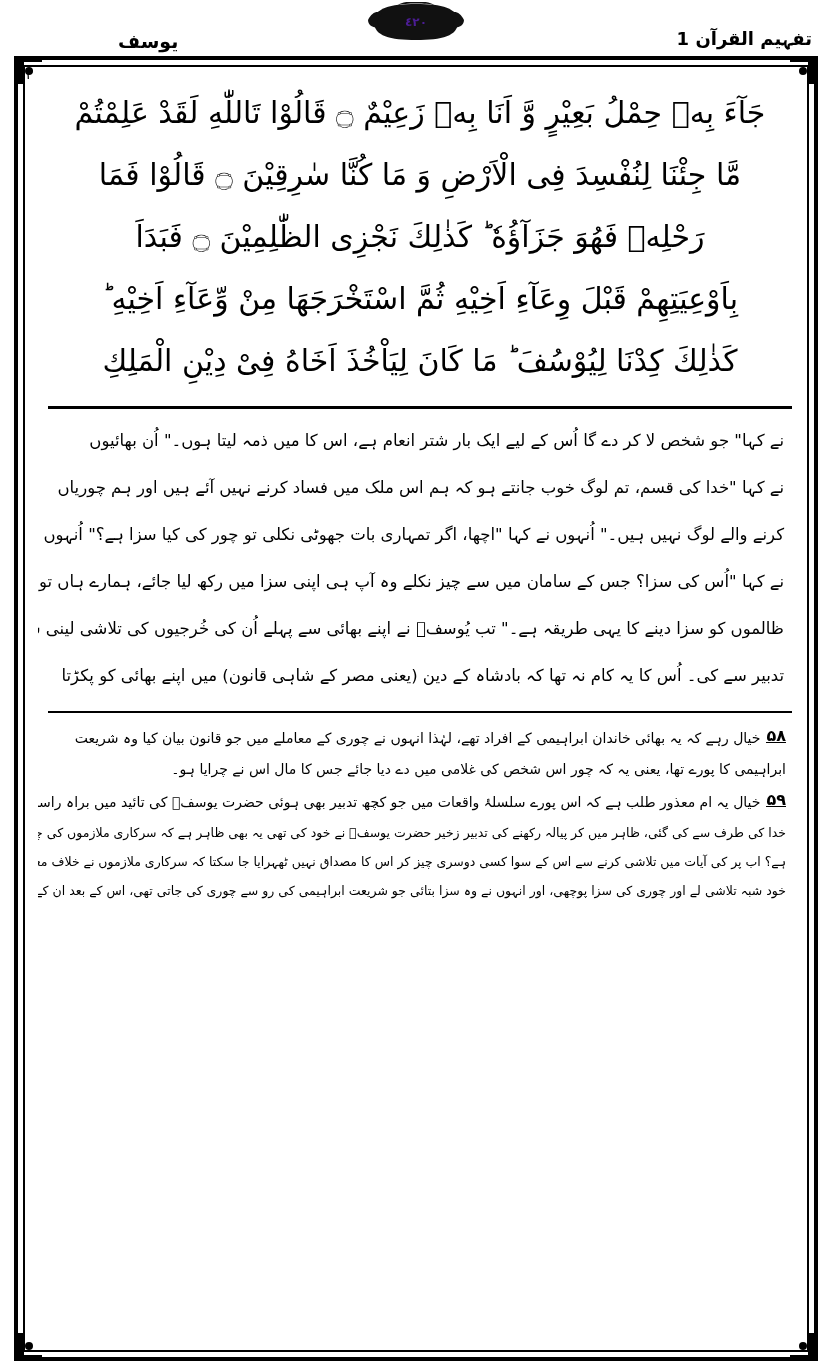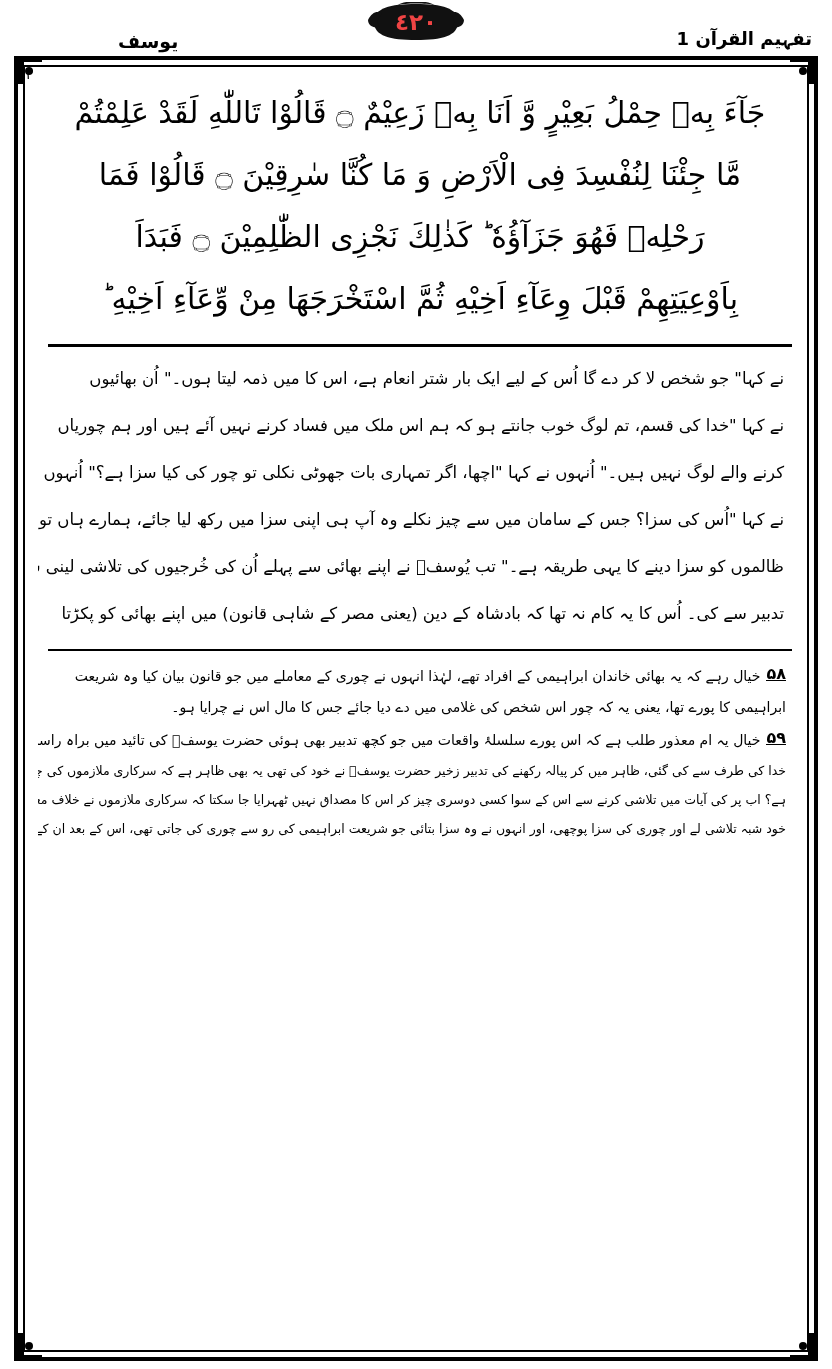--- a/index.html
+++ b/index.html
@@ -63,23 +63,23 @@
     align-items: center;
     justify-content: center;
   }
   .badge-shape {
     position: absolute;
     left: 0; top: 0;
     width: 96px; height: 40px;
   }
   .page-number-text {
     position: relative;
-    font-size: 23px;
-    font-weight: bold;
-    color: #ef4444;
+    font-size: 12px;
+    font-weight: bold;
+    color: #4c1d95;
     z-index: 3;
     letter-spacing: 1px;
   }
 
   
   .frame {
     position: absolute;
     left: 14px;
     top: 56px;
     right: 14px;
@@ -227,20 +227,21 @@
       <circle cx="13" cy="13" r="4" fill="#000"></circle>
     </svg>
 
     <div class="content">
 
       <div class="quran-block">
         <div class="ayah-line">جَآءَ بِهٖ حِمْلُ بَعِيْرٍ وَّ اَنَا بِهٖ زَعِيْمٌ ۝ قَالُوْا تَاللّٰهِ لَقَدْ عَلِمْتُمْ</div>
         <div class="ayah-line">مَّا جِئْنَا لِنُفْسِدَ فِى الْاَرْضِ وَ مَا كُنَّا سٰرِقِيْنَ ۝ قَالُوْا فَمَا</div>
         <div class="ayah-line">رَحْلِهٖ فَهُوَ جَزَآؤُهٗ ؕ كَذٰلِكَ نَجْزِى الظّٰلِمِيْنَ ۝ فَبَدَاَ</div>
         <div class="ayah-line">بِاَوْعِيَتِهِمْ قَبْلَ وِعَآءِ اَخِيْهِ ثُمَّ اسْتَخْرَجَهَا مِنْ وِّعَآءِ اَخِيْهِ ؕ</div>
+        <div class="ayah-line">كَذٰلِكَ كِدْنَا لِيُوْسُفَ ؕ مَا كَانَ لِيَاْخُذَ اَخَاهُ فِىْ دِيْنِ الْمَلِكِ</div>
       </div>
 
       <hr class="rule">
 
       <div class="translation">
         <div class="trans-line">نے کہا" جو شخص لا کر دے گا اُس کے لیے ایک بار شتر انعام ہے، اس کا میں ذمہ لیتا ہوں۔" اُن بھائیوں</div>
         <div class="trans-line">نے کہا "خدا کی قسم، تم لوگ خوب جانتے ہو کہ ہم اس ملک میں فساد کرنے نہیں آئے ہیں اور ہم چوریاں</div>
         <div class="trans-line">کرنے والے لوگ نہیں ہیں۔" اُنہوں نے کہا "اچھا، اگر تمہاری بات جھوٹی نکلی تو چور کی کیا سزا ہے؟" اُنہوں</div>
         <div class="trans-line">نے کہا "اُس کی سزا؟ جس کے سامان میں سے چیز نکلے وہ آپ ہی اپنی سزا میں رکھ لیا جائے، ہمارے ہاں تو ایسے</div>
         <div class="trans-line">ظالموں کو سزا دینے کا یہی طریقہ ہے۔" تب یُوسفؑ نے اپنے بھائی سے پہلے اُن کی خُرجیوں کی تلاشی لینی شروع</div>

